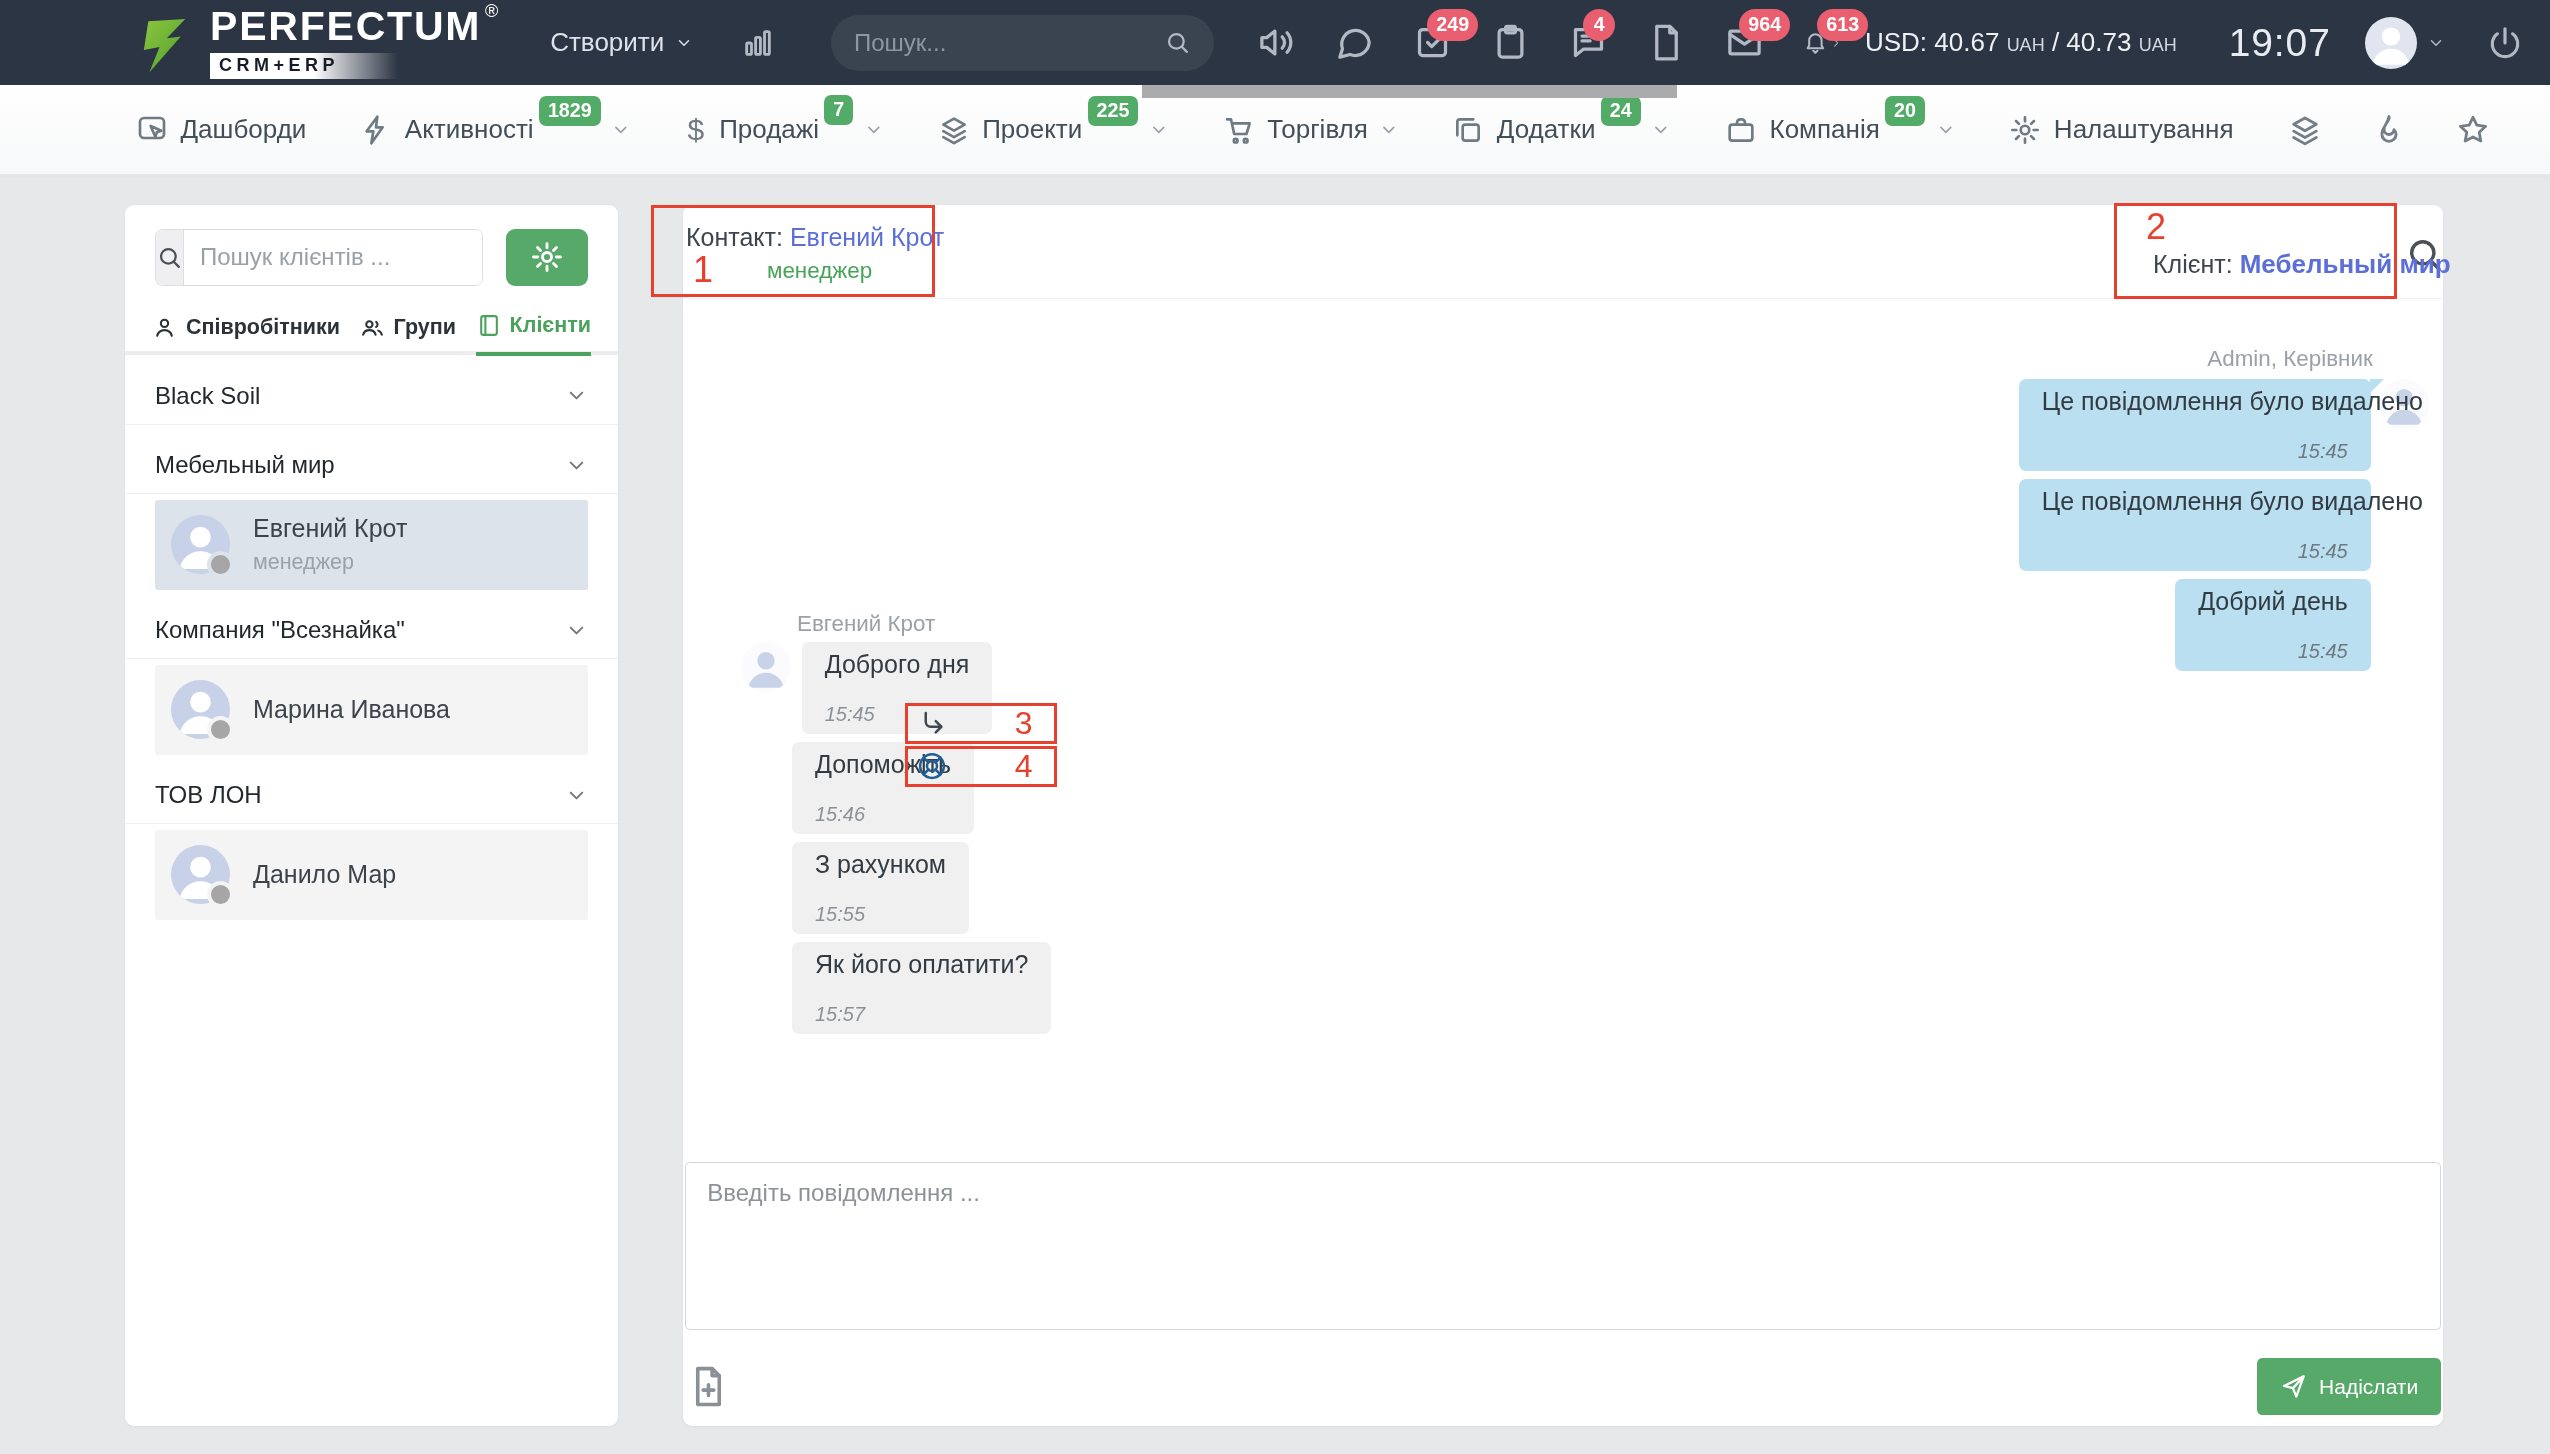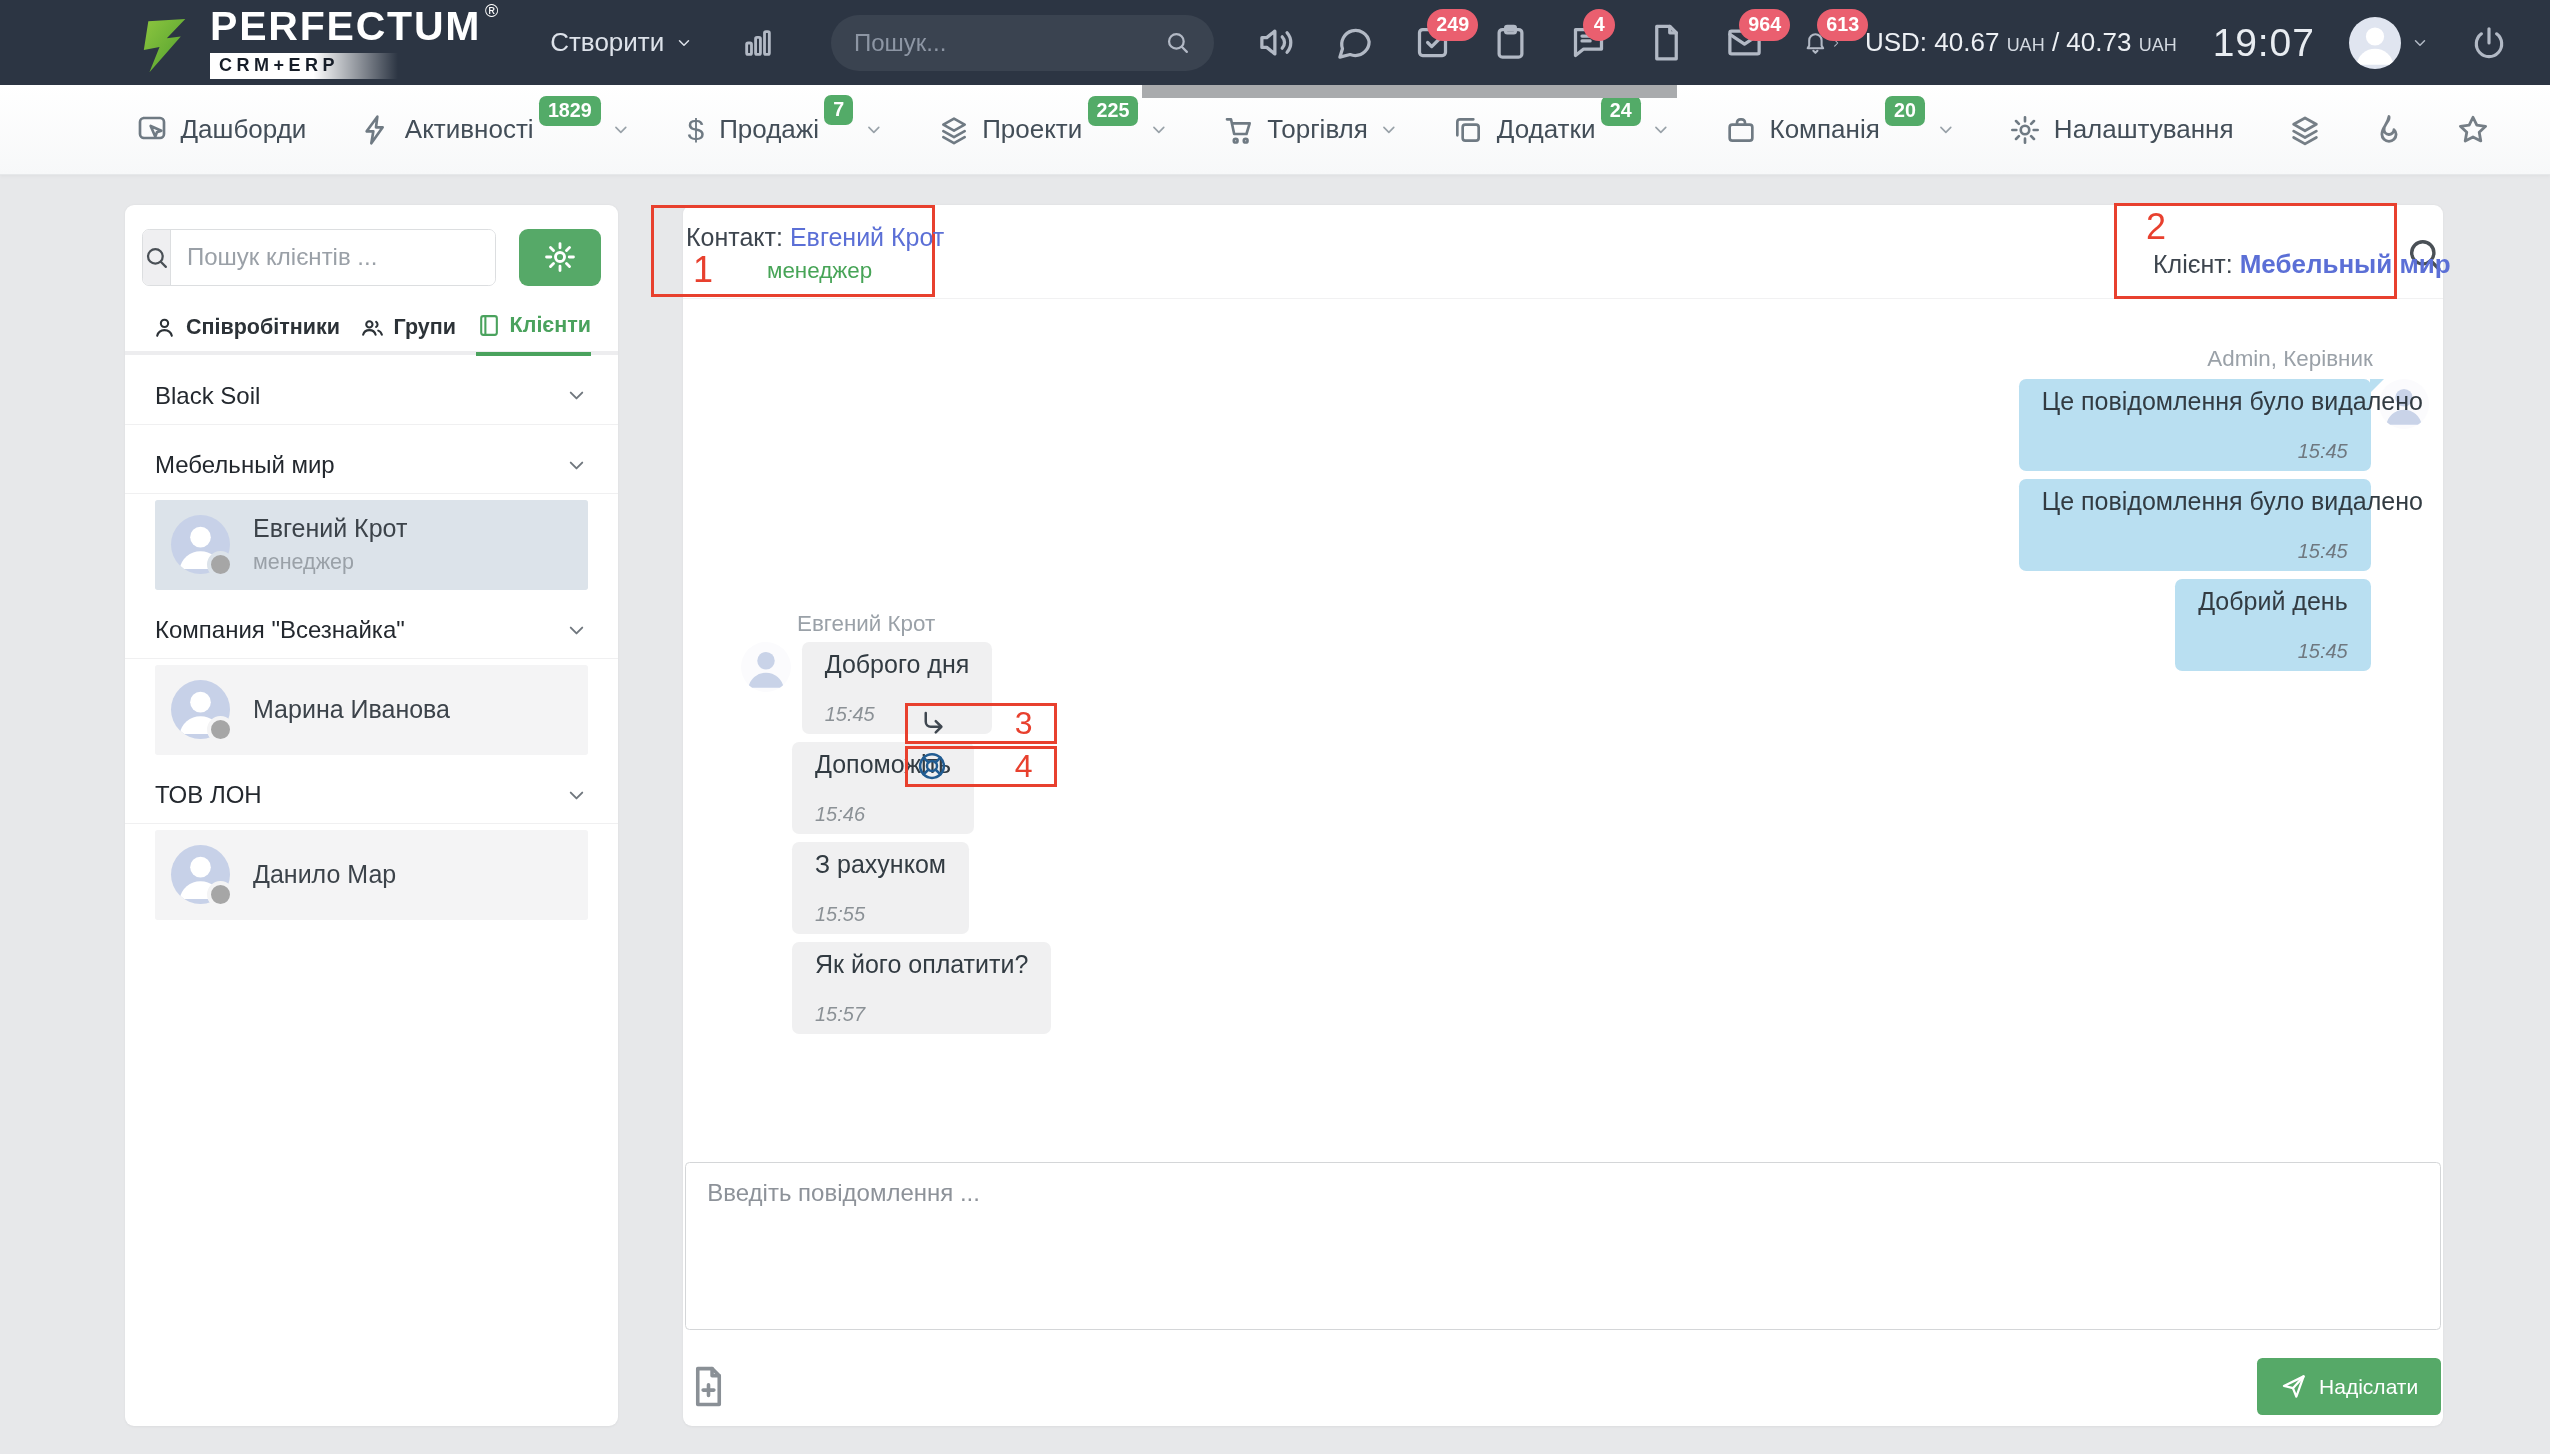--- a/index.html
+++ b/index.html
@@ -21,21 +21,21 @@
   .chart-btn { margin-left: 48px; cursor: pointer; }
   .search-pill { margin-left: 56px; width: 405px; height: 56px; background: #3a4350; border-radius: 28px; display: flex; align-items: center; padding: 0 23px; }
   .search-pill input { flex: 1; background: transparent; border: 0; outline: none; color: #cfd5de; font-size: 24px; font-family: inherit; }
   .search-pill input::placeholder { color: #8d96a4; }
   .top-icons { display: flex; align-items: center; gap: 39px; margin-left: 43px; }
   .tbi { position: relative; width: 39px; height: 39px; cursor: pointer; color: #b2b9c5; }
   .badge { position: absolute; top: -14.3px; left: 14.3px; background: #ea5f6f; color: #fff; font-size: 19.7px; font-weight: bold; height: 32px; min-width: 32px; padding: 16px 9px; border-radius: 16px; display: flex; align-items: center; justify-content: center; }
   .bell-wrap { display: flex; align-items: center; gap: 1.8px; }
   .currency { margin-left: 23px; white-space: nowrap; color: #eef1f5; font-size: 26px; }
   .currency .unit { font-size: 18px; color: #d3d9e1; }
-  .clock { margin-left: 36px; color: #e8ecf1; font-size: 39px; letter-spacing: 0.9px; }
+  .clock { margin-left: 52px; color: #e8ecf1; font-size: 39px; letter-spacing: 0.9px; }
   .user { margin-left: 34px; display: flex; align-items: center; gap: 10.7px; cursor: pointer; }
   .tavatar { width: 52px; height: 52px; border-radius: 50%; background: #e0e5f0; overflow: hidden; position: relative; }
   .tavatar svg { width: 100%; height: 100%; }
   .sys-icons { display: flex; align-items: center; gap: 39px; margin-left: 41px; margin-right: 79px; }
   .sysi { width: 38px; height: 38px; color: #b2b9c5; cursor: pointer; }
 
   
   .nav2 { height: 90px; background: linear-gradient(#ffffff, #f7f8f9); border-bottom: 0.9px solid #e6e8ea; display: flex; align-items: center; padding-left: 136px; gap: 54px; position: relative; box-shadow: 0 1.8px 3.6px rgba(0,0,0,.04); }
   .scroll-thumb { position: absolute; left: 1142px; top: 0; width: 535px; height: 13.4px; background: #a9abad; }
   .nav-item { display: flex; align-items: center; gap: 12.5px; font-size: 26px; color: #434e58; cursor: pointer; }
@@ -45,21 +45,21 @@
   .nchev { width: 19.7px; height: 19.7px; color: #98a1a8; margin-left: -1.8px; }
   .nav-right { margin-left: auto; margin-right: 82px; display: flex; align-items: center; gap: 50px; }
   .nri { width: 34px; height: 34px; color: #757e86; cursor: pointer; }
 
   
   .content { position: relative; height: 1280px; }
   .card { position: absolute; top: 29.6px; bottom: 29px; background: #fff; border-radius: 9px; box-shadow: 0 0.9px 2.7px rgba(0,0,0,.05); }
 
   
   .sidebar { left: 125px; width: 493px; overflow: hidden; }
-  .sb-top { padding: 24px 17px 0; display: flex; }
+  .sb-top { padding: 24px 30px 0; display: flex; }
   .sb-search { flex: 1; display: flex; height: 57px; border: 1.8px solid #dcdee0; border-radius: 7.2px; overflow: hidden; background: #fff; }
   .sb-mag { width: 77px; background: #efeff1; border-right: 1.8px solid #dcdee0; display: flex; align-items: center; justify-content: center; color: #4a5056; }
   .sb-search input { flex: 1; border: 0; outline: none; font-size: 24px; font-family: inherit; color: #333; padding: 0 16px; }
   .sb-search input::placeholder { color: #9aa0a7; }
   .gear-btn { width: 82px; height: 57px; margin-left: 23px; background: #56a968; border: 0; border-radius: 9px; color: #fff; font-size: 36px; line-height: 57px; cursor: pointer; display: flex; align-items: center; justify-content: center; }
   .sb-tabs { margin-top: 27px; padding: 0 27px; display: flex; justify-content: space-between; border-bottom: 4.5px solid #ededef; }
   .sb-tab { display: flex; align-items: center; gap: 9px; font-size: 21.5px; font-weight: bold; color: #2c3237; padding-bottom: 14.3px; margin-bottom: -4.5px; cursor: pointer; white-space: nowrap; }
   .sb-tab .ticon { width: 25px; height: 25px; }
   .sb-tab.active { color: #4aa25d; border-bottom: 4.5px solid #4aa25d; }
   .sb-group-h { height: 57px; margin-top: 12.5px; padding: 0 30px; display: flex; align-items: center; justify-content: space-between; font-size: 24px; color: #23282e; border-bottom: 0.9px solid #f0f0f1; cursor: pointer; }

